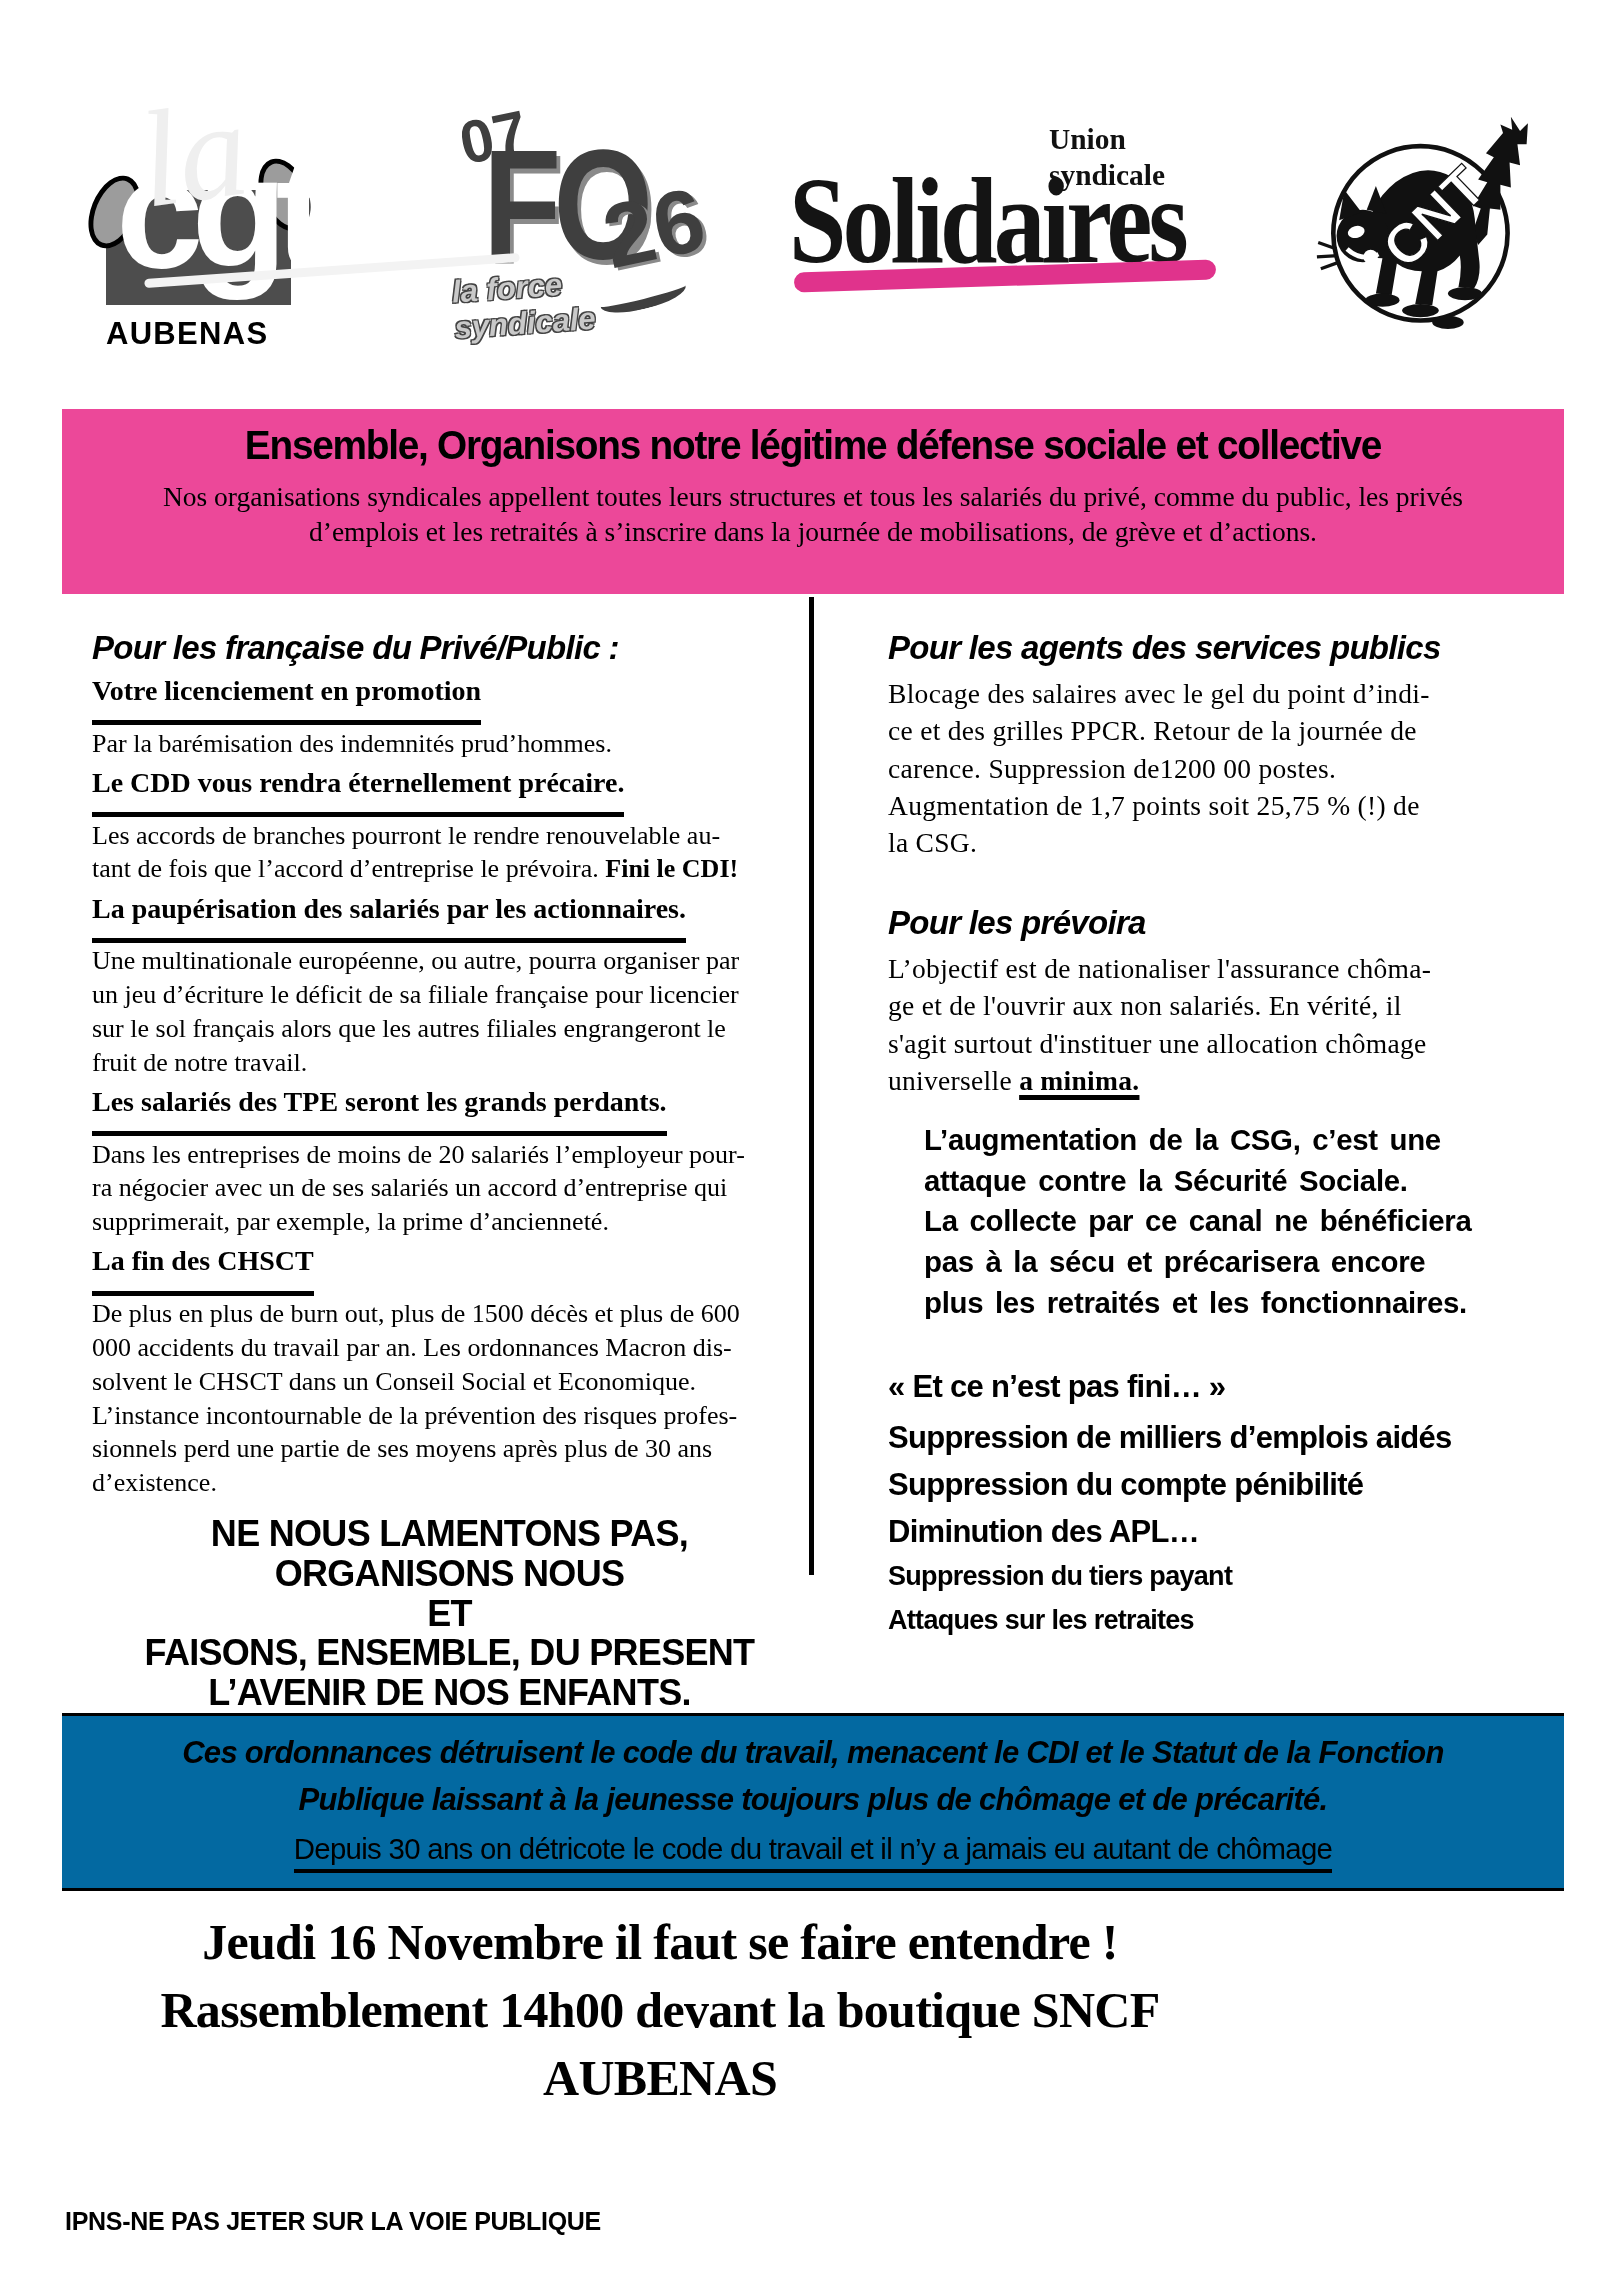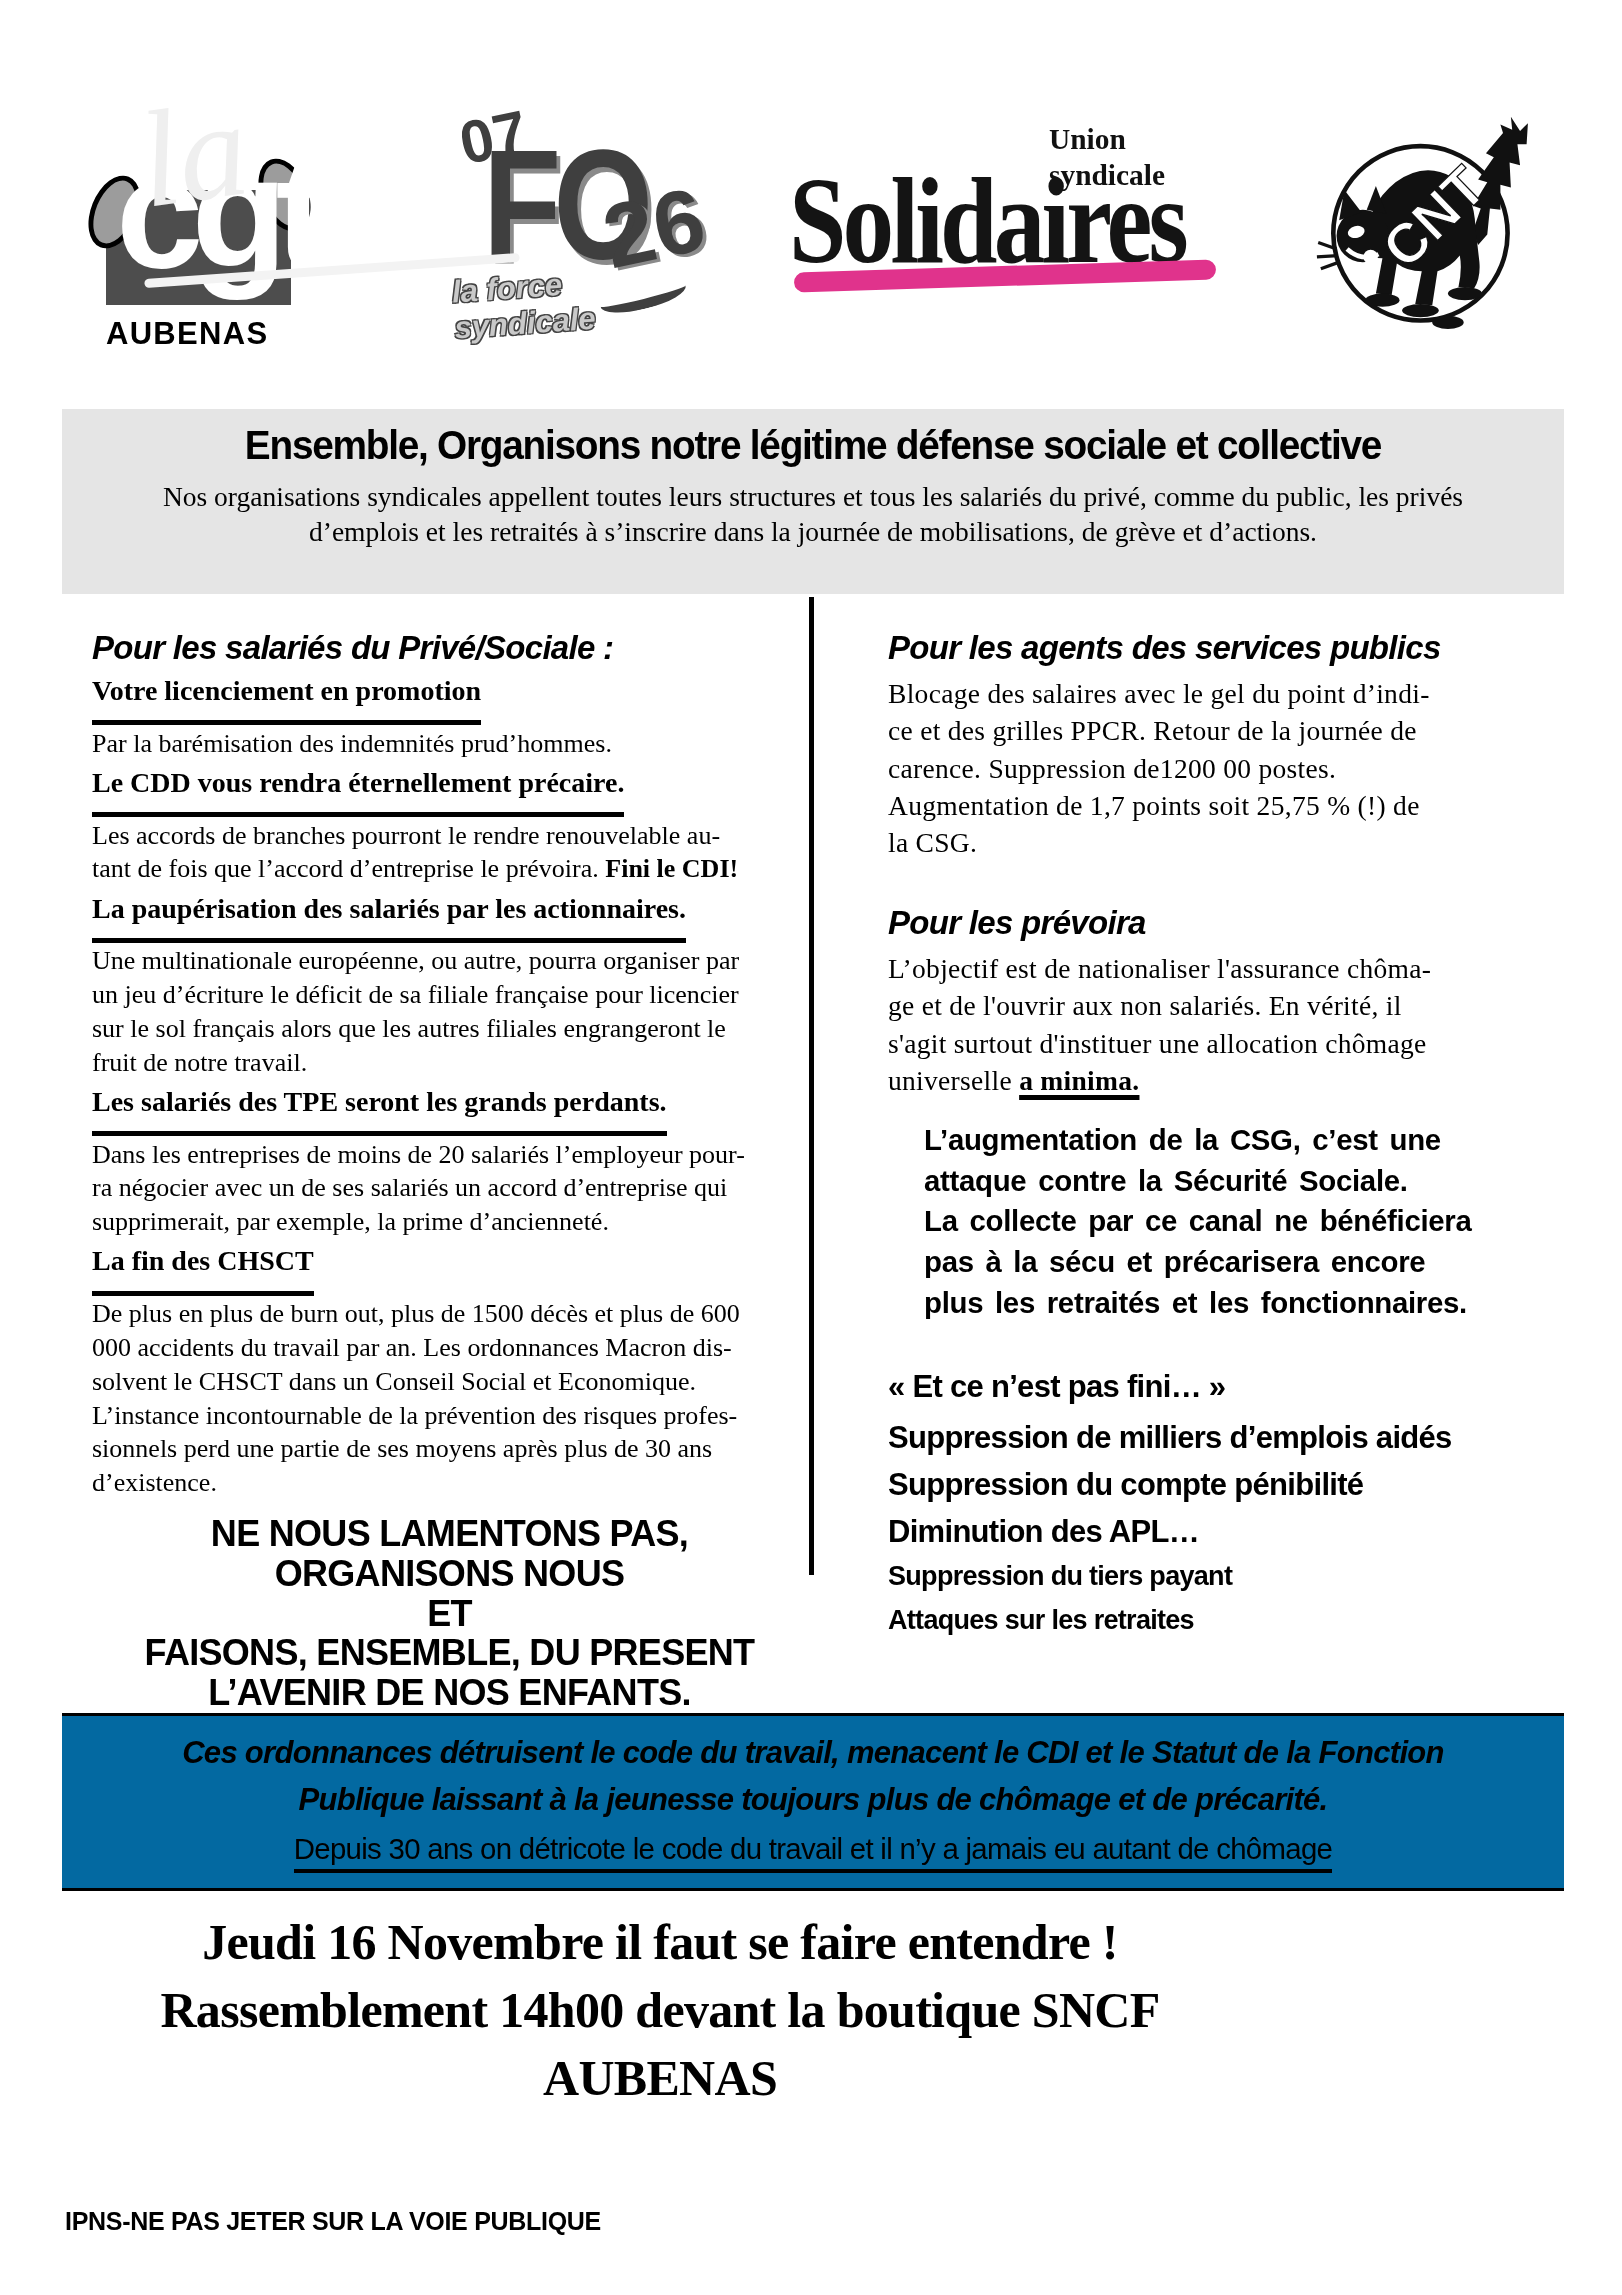--- a/index.html
+++ b/index.html
@@ -153,30 +153,30 @@
       <circle cx="94" cy="244" r="11" fill="#ffffff"></circle>
 
       <line x1="42" y1="232" x2="14" y2="222" stroke="#111" stroke-width="5"></line>
       <line x1="44" y1="242" x2="12" y2="244" stroke="#111" stroke-width="5"></line>
       <line x1="46" y1="252" x2="18" y2="262" stroke="#111" stroke-width="5"></line>
 
       <text x="108" y="232" font-family="Liberation Sans, sans-serif" font-weight="bold" font-size="86" fill="#ffffff" stroke="#111" stroke-width="2" transform="rotate(-44 170 200)">CNT</text>
     </svg>
   </div>
 
-  <div class="header-banner" style="background: #e5e5e5;">
+  <div class="header-banner" style="background: #ec4899;">
     <div class="header-title">Ensemble, Organisons notre légitime défense sociale et collective</div>
     <div class="header-subtitle prl">Nos organisations syndicales appellent toutes leurs structures et tous les salariés du privé, comme du public, les privés
 d’emplois et les retraités à s’inscrire dans la journée de mobilisations, de grève et d’actions.</div>
   </div>
 
   <div class="divider"></div>
 
   <div class="col-left">
-    <div class="col-heading">Pour les salariés du Privé/Sociale :</div>
+    <div class="col-heading">Pour les française du Privé/Public :</div>
 
     <div class="subhead-row"><span class="subhead">Votre licenciement en promotion</span></div>
     <p class="body prl">Par la barémisation des indemnités prud’hommes.</p>
 
     <div class="subhead-row"><span class="subhead">Le CDD vous rendra éternellement précaire.</span></div>
     <p class="body prl"><span>Les accords de branches pourront le rendre renouvelable au-
 tant de fois que l’accord d’entreprise le prévoira. </span><span class="bold">Fini le CDI!</span></p>
 
     <div class="subhead-row"><span class="subhead">La paupérisation des salariés par les actionnaires.</span></div>
     <p class="body prl">Une multinationale européenne, ou autre, pourra organiser par

